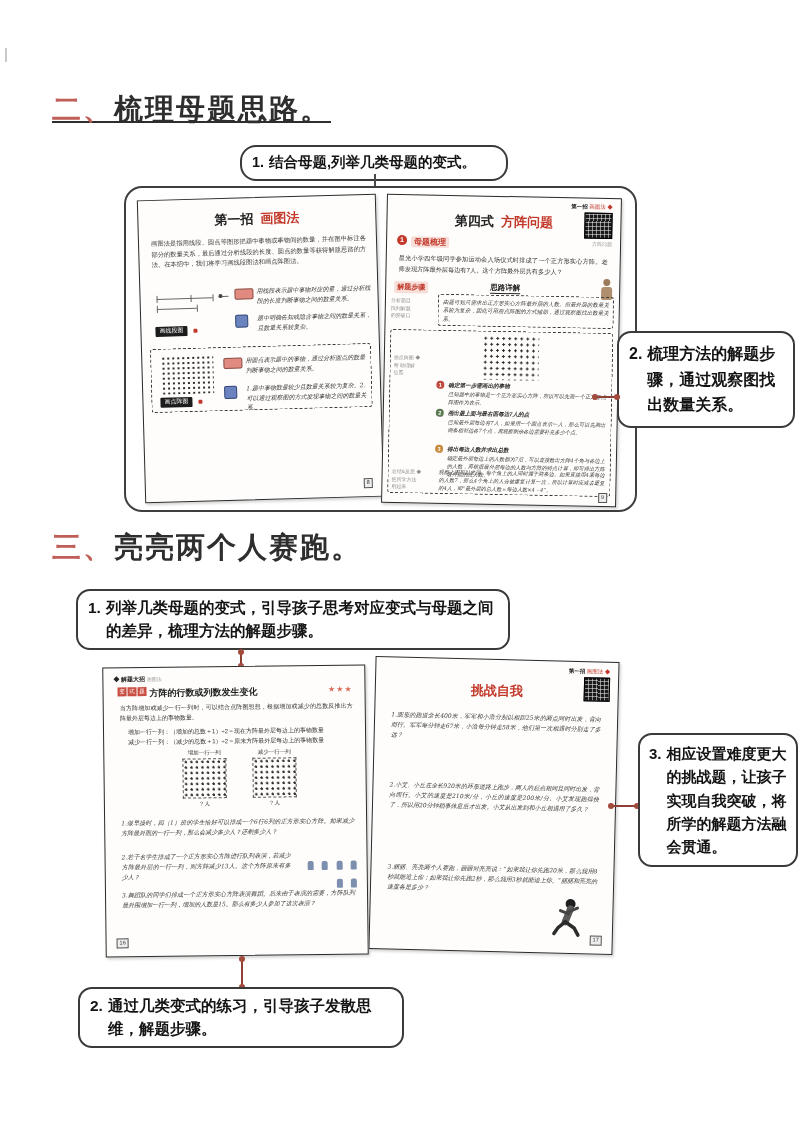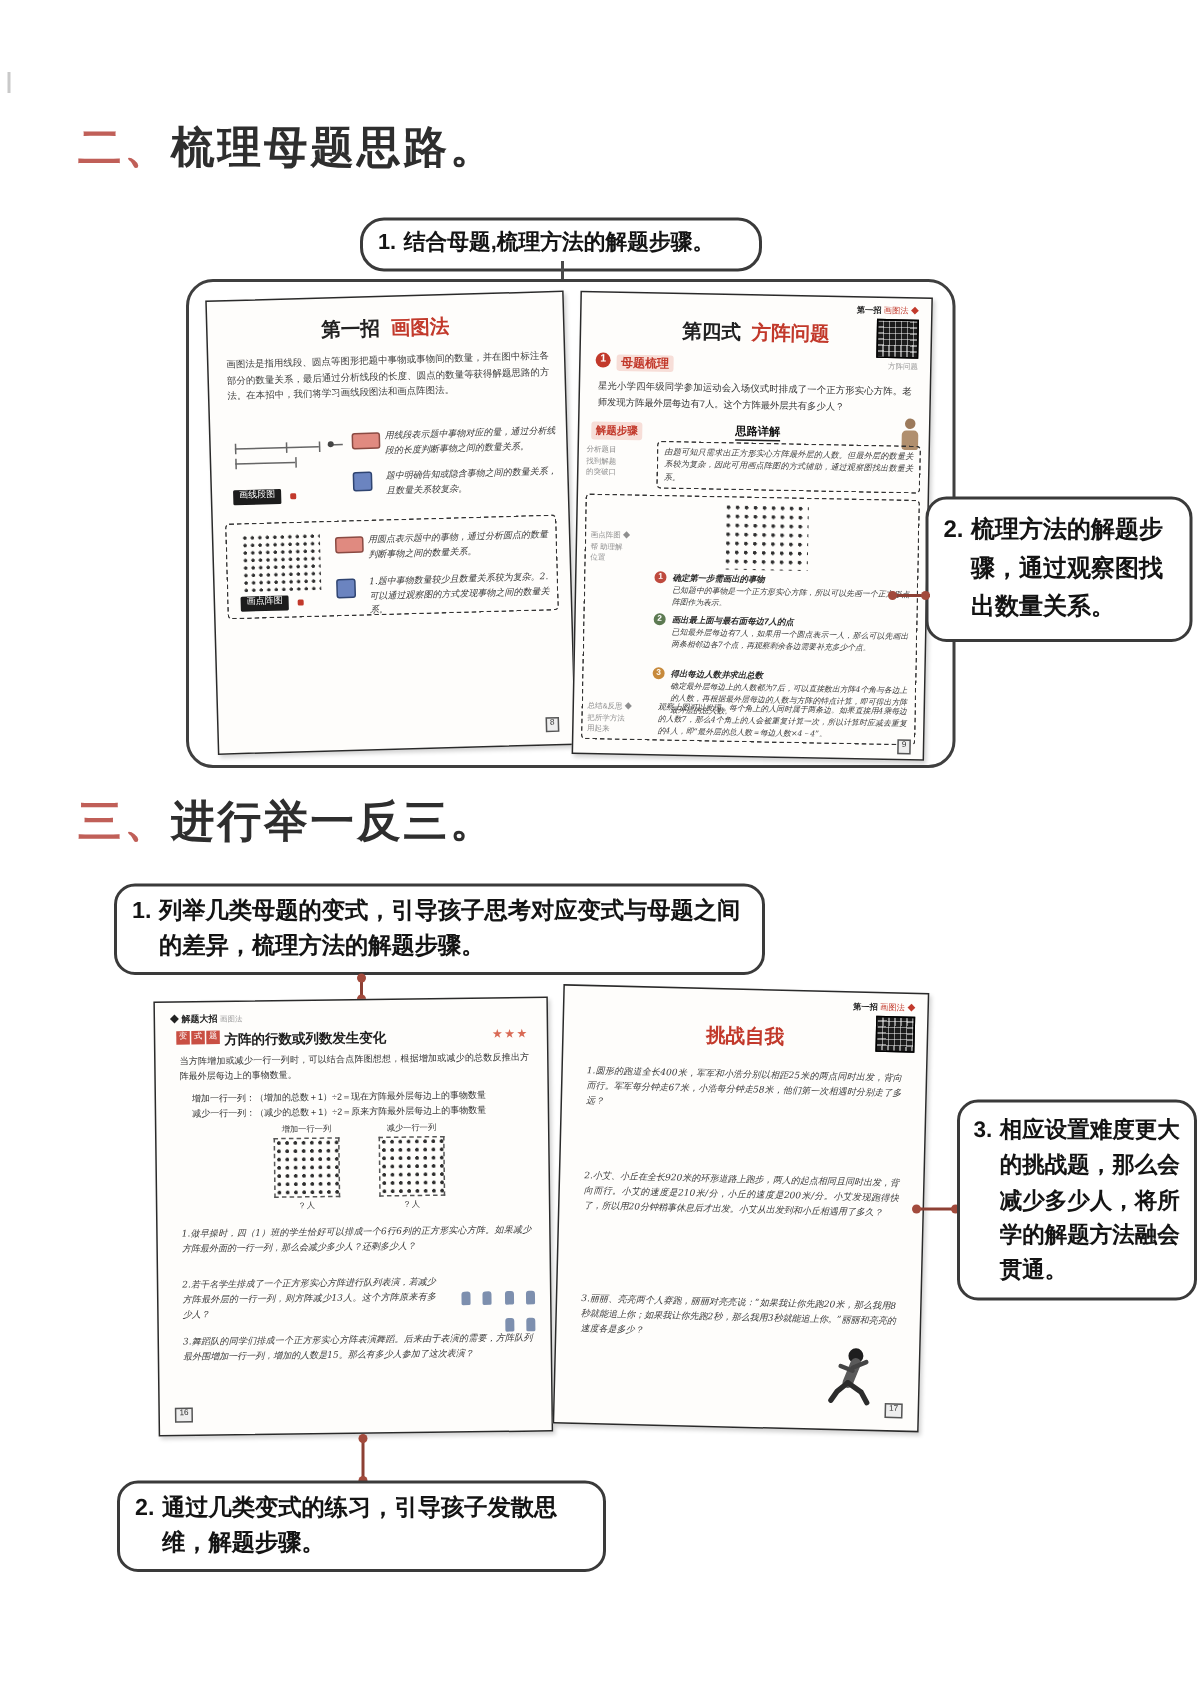--- a/index.html
+++ b/index.html
@@ -59,27 +59,27 @@
   .watermark{position:absolute;font-size:42px;color:#b3b3b3;letter-spacing:1px;font-weight:400;}
   .seg-line{position:absolute;background:#666;}
 </style>
 </head>
 <body>
 
 <div class="canvas">
 
   <div class="abs" style="left:5px;top:48px;width:2px;height:14px;background:#c9c9c9;"></div>
 
-  <div class="heading" style="left:52px;top:79px;">
+  <div class="heading" style="left:52px;top:90px;text-decoration:underline;">
     <span class="hnum">二、</span><span>梳理母题思路。</span>
   </div>
 
   <div class="callout" style="left:240px;top:145px;width:268px;font-size:14.5px;line-height:1.5;border-radius:16px;">
     <span class="cnum">1.</span>
-    <span class="ctxt">结合母题,梳理方法的解题步骤。</span>
+    <span class="ctxt">结合母题,列举几类母题的变式。</span>
   </div>
   <div class="cgray" style="left:374px;top:174px;width:2px;height:14px;"></div>
 
   <div class="bigbox"></div>
 
   <div class="page" style="left:141px;top:197px;width:239px;height:303px;transform:rotate(-1.6deg);">
     <div class="abs" style="top:12px;left:0;width:100%;text-align:center;font-size:13px;font-weight:800;">
       <span>第一招</span>&nbsp;
       <span class="red">画图法</span>
     </div>
@@ -181,21 +181,21 @@
 
   <div class="callout" style="left:617px;top:331px;width:178px;font-size:16px;line-height:1.6;padding:8px 10px;">
     <span class="cnum">2.</span>
     <span class="ctxt">梳理方法的解题步骤，通过观察图找出数量关系。</span>
   </div>
   <div class="cline" style="left:596px;top:396px;width:24px;height:2px;"></div>
   <div class="cdot" style="left:592px;top:394px;"></div>
   <div class="cdot" style="left:614px;top:394px;"></div>
 
   <div class="heading" style="left:52px;top:528px;">
-    <span class="hnum">三、</span><span>进行举一反三。</span>
+    <span class="hnum">三、</span><span>亮亮两个人赛跑。</span>
   </div>
 
   <div class="callout" style="left:76px;top:589px;width:434px;font-size:15.5px;line-height:1.5;">
     <span class="cnum">1.</span>
     <span class="ctxt">列举几类母题的变式，引导孩子思考对应变式与母题之间的差异，梳理方法的解题步骤。</span>
   </div>
   <div class="cline" style="left:240px;top:652px;width:2px;height:14px;"></div>
   <div class="cdot" style="left:238px;top:649px;"></div>
   <div class="cdot" style="left:238px;top:663px;"></div>
 
@@ -263,21 +263,21 @@
     </svg>
     <div class="pnum" style="right:10px;bottom:8px;">17</div>
   </div>
 
   <div class="cline" style="left:612px;top:805px;width:28px;height:2px;"></div>
   <div class="cdot" style="left:608px;top:803px;"></div>
   <div class="cdot" style="left:634px;top:803px;"></div>
 
   <div class="callout" style="left:638px;top:733px;width:160px;font-size:15px;line-height:1.55;padding:7px 9px;">
     <span class="cnum">3.</span>
-    <span class="ctxt">相应设置难度更大的挑战题，那么会减少多少人，将所学的解题方法融会贯通。</span>
+    <span class="ctxt">相应设置难度更大的挑战题，让孩子实现自我突破，将所学的解题方法融会贯通。</span>
   </div>
 
   <div class="cline" style="left:241px;top:959px;width:2px;height:28px;"></div>
   <div class="cdot" style="left:239px;top:956px;"></div>
   <div class="cdot" style="left:239px;top:984px;"></div>
 
   <div class="callout" style="left:78px;top:987px;width:326px;font-size:15.5px;line-height:1.5;">
     <span class="cnum">2.</span>
     <span class="ctxt">通过几类变式的练习，引导孩子发散思维，解题步骤。</span>
   </div>

